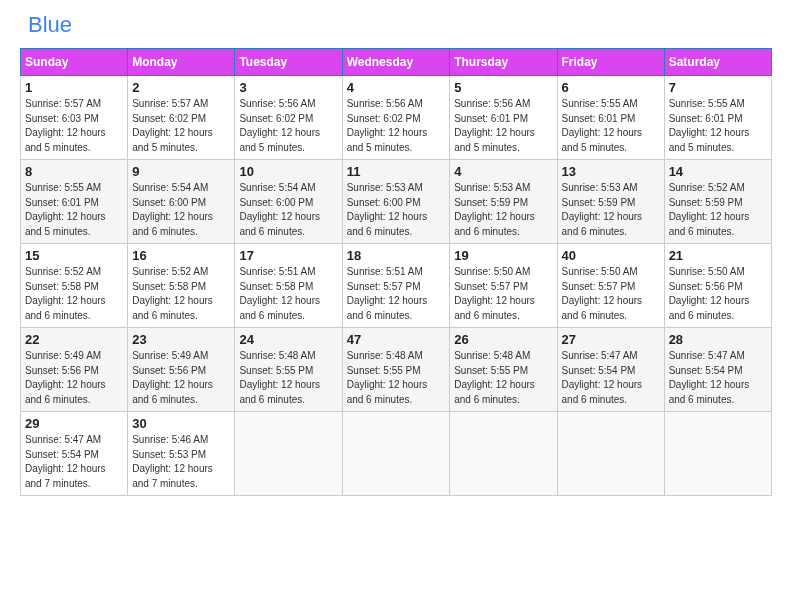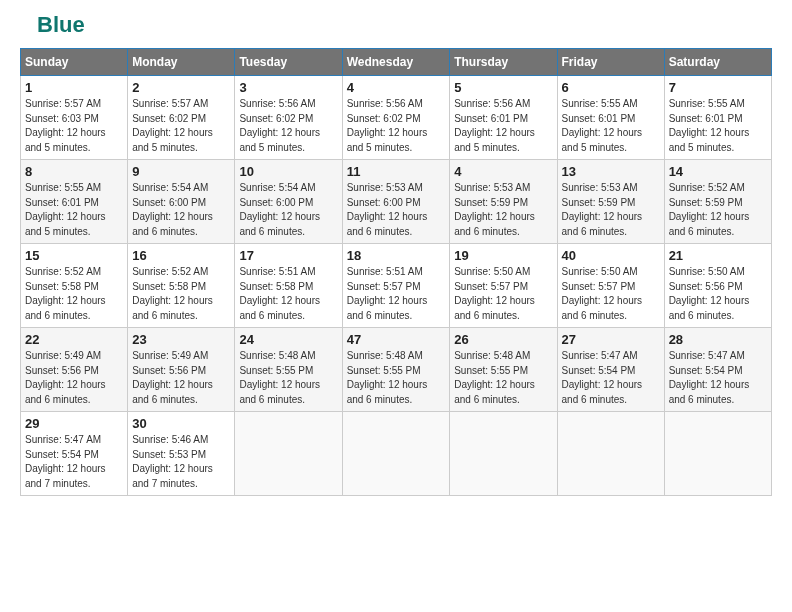--- a/index.html
+++ b/index.html
@@ -33,21 +33,21 @@
       font-size: 14px;
       color: #555;
       margin-top: 2px;
     }
     table {
       width: 100%;
       border-collapse: collapse;
       font-size: 10px;
     }
     thead tr th {
-      background-color: #737373;
+      background-color: #d946ef;
       color: #fff;
       font-size: 12px;
       font-weight: bold;
       padding: 6px 4px;
       text-align: left;
       border: 1px solid #2b7cb8;
     }
     tbody tr td {
       border: 1px solid #ccc;
       vertical-align: top;
@@ -77,21 +77,21 @@
     }
     tbody tr:last-child td {
       height: 70px;
     }
   </style>
 </head>
 <body>
 
 <div class="header">
   <div class="logo">
-    <div style="font-size:22px; font-weight:bold; color:#0f766e; margin-top:-8px; margin-left:17px;">Blue</div>
+    <div style="font-size:22px; font-weight:normal; color:#3b82f6; margin-top:-8px; margin-left:8px;">Blue</div>
   </div>
   <div class="title-section">
     <div class="month-title"></div>
     <div class="subtitle"></div>
   </div>
 </div>
 
 <table>
   <thead>
     <tr>

